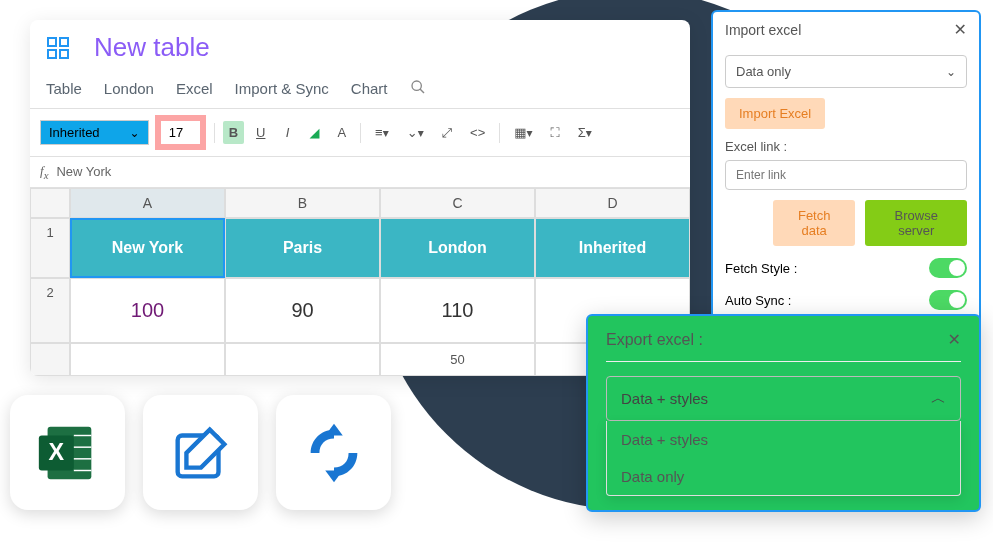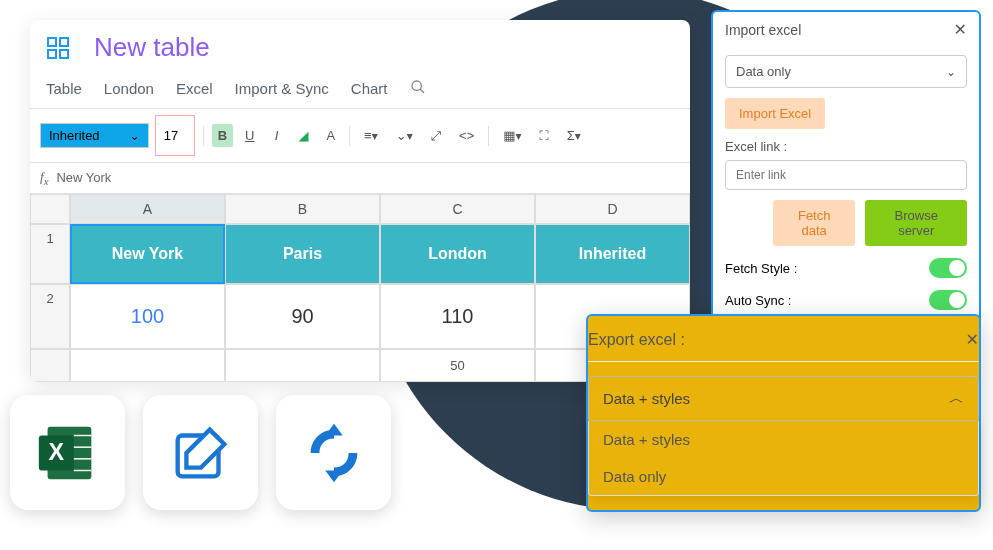--- a/index.html
+++ b/index.html
@@ -7,54 +7,54 @@
 .bg-circle { position: absolute; width: 520px; height: 520px; border-radius: 50%; background: #2d3e50; top: -10px; left: 370px; z-index: 0; }
 .main-window { position: absolute; top: 20px; left: 30px; width: 660px; background: #fff; border-radius: 8px; box-shadow: 0 4px 20px rgba(0,0,0,0.1); z-index: 1; overflow: hidden; }
 .titlebar { display: flex; align-items: center; padding: 12px 16px; gap: 10px; }
 .app-icon { width: 24px; height: 24px; }
 .app-icon svg { width: 100%; height: 100%; }
 .title { font-size: 26px; color: #8b5cf6; font-weight: 400; margin-left: 14px; }
 .menubar { display: flex; gap: 22px; padding: 4px 16px 10px; color: #5a6570; font-size: 15px; align-items: center; }
 .menubar span { cursor: pointer; }
 .toolbar { display: flex; align-items: center; border-top: 1px solid #e0e0e0; border-bottom: 1px solid #e0e0e0; padding: 6px 10px; gap: 6px; }
 .font-select { border: 1px solid #ccc; padding: 4px 8px; font-size: 13px; display: flex; align-items: center; gap: 30px; background: #0ea5e9; }
-.font-size { border: 1px solid #fca5a5; padding: 12px 8px; font-size: 13px; width: 40px; }
+.font-size { border: 6px solid #fca5a5; padding: 4px 8px; font-size: 13px; width: 51px; }
 .tb-btn { padding: 4px 6px; font-size: 13px; color: #555; display: flex; align-items: center; justify-content: center; min-width: 20px; }
 .tb-btn.bold { background: #b8e8c8; font-weight: bold; border-radius: 2px; }
 .tb-green { color: #1aaa55; }
 .vsep { width: 1px; height: 20px; background: #e0e0e0; margin: 0 2px; }
 .formula-bar { display: flex; align-items: center; padding: 6px 10px; border-bottom: 1px solid #e0e0e0; gap: 8px; font-size: 13px; color: #666; }
 .fx { font-style: italic; font-family: serif; }
 .grid { display: grid; grid-template-columns: 40px repeat(4, 1fr); }
 .col-head { background: #f5f5f5; border: 1px solid #ddd; text-align: center; padding: 6px; font-size: 14px; color: #555; }
 .col-head.active { background: #e0e8ec; }
 .row-head { background: #f5f5f5; border: 1px solid #ddd; text-align: center; padding: 6px; font-size: 13px; color: #555; display: flex; align-items: flex-start; justify-content: center; }
 .corner { background: #f5f5f5; border: 1px solid #ddd; }
 .cell-header { background: #3bb6c4; color: #fff; font-weight: bold; text-align: center; padding: 20px 8px; border: 1px solid #ddd; font-size: 16px; }
 .cell-header.sel { outline: 2px solid #2196f3; outline-offset: -2px; }
 .cell-data { border: 1px solid #ddd; text-align: center; padding: 20px 8px; font-size: 20px; color: #333; }
-.cell-data.dim { color: #3b82f6; }
+.cell-data.dim { color: #701a75; }
 .cell-small { border: 1px solid #ddd; text-align: center; padding: 8px; font-size: 13px; color: #555; }
 .floating-icons { position: absolute; bottom: 40px; left: 10px; display: flex; gap: 18px; z-index: 3; }
 .icon-card { width: 115px; height: 115px; background: #fff; border-radius: 18px; box-shadow: 0 4px 16px rgba(0,0,0,0.15); display: flex; align-items: center; justify-content: center; }
 .icon-card svg { width: 70px; height: 70px; }
 .import-panel { position: absolute; top: 10px; right: 12px; width: 270px; background: #fff; border: 2px solid #2196f3; border-radius: 6px; z-index: 2; padding: 0; }
 .panel-head { display: flex; justify-content: space-between; align-items: center; padding: 8px 12px; font-size: 14px; color: #555; }
 .close-x { cursor: pointer; font-size: 16px; color: #555; }
 .panel-body { padding: 8px 12px 14px; }
 .select-box { border: 1px solid #ccc; border-radius: 4px; padding: 8px 10px; font-size: 13px; color: #555; display: flex; justify-content: space-between; align-items: center; margin-bottom: 10px; }
 .btn-orange { background: #ffd9b8; color: #e67e22; border: none; padding: 8px 14px; font-size: 13px; border-radius: 3px; cursor: pointer; }
 .btn-grey { background: #84cc16; color: #555; border: none; padding: 8px 14px; font-size: 13px; border-radius: 3px; cursor: pointer; }
 .label-txt { font-size: 13px; color: #555; margin: 10px 0 6px; }
 .input-box { width: 100%; border: 1px solid #ccc; border-radius: 4px; padding: 7px 10px; font-size: 12px; color: #999; }
 .btn-row { display: flex; gap: 10px; margin-top: 10px; padding-left: 48px; }
 .toggle-row { display: flex; justify-content: space-between; align-items: center; margin-top: 12px; font-size: 13px; color: #000000; }
 .toggle { width: 38px; height: 20px; background: #4cd964; border-radius: 10px; position: relative; }
 .toggle::after { content: ''; width: 16px; height: 16px; background: #fff; border-radius: 50%; position: absolute; top: 2px; right: 2px; }
-.export-panel { position: absolute; bottom: 38px; right: 12px; width: 395px; background: #eab308; border: 2px solid #2196f3; border-radius: 6px; z-index: 4; padding: 14px 0; box-shadow: 0 6px 24px rgba(0,0,0,0.2); }
+.export-panel { position: absolute; bottom: 38px; right: 12px; width: 395px; background: #22c55e; border: 2px solid #2196f3; border-radius: 6px; z-index: 4; padding: 14px 18px; box-shadow: 0 6px 24px rgba(0,0,0,0.2); }
 .export-head { display: flex; justify-content: space-between; align-items: center; font-size: 16px; color: #555; margin-bottom: 12px; }
 .hr { border: none; border-top: 1px solid #eee; margin-bottom: 14px; }
 .export-select { border: 1px solid #bbb; border-radius: 4px; padding: 12px 14px; font-size: 15px; color: #444; display: flex; justify-content: space-between; align-items: center; }
 .dropdown-list { border: 1px solid #ddd; border-top: none; border-radius: 0 0 4px 4px; box-shadow: 0 4px 12px rgba(0,0,0,0.1); }
 .dropdown-item { padding: 10px 14px; font-size: 15px; color: #555; cursor: pointer; }
 .chev { font-size: 12px; }
 </style>
 </head>
 <body>
 

